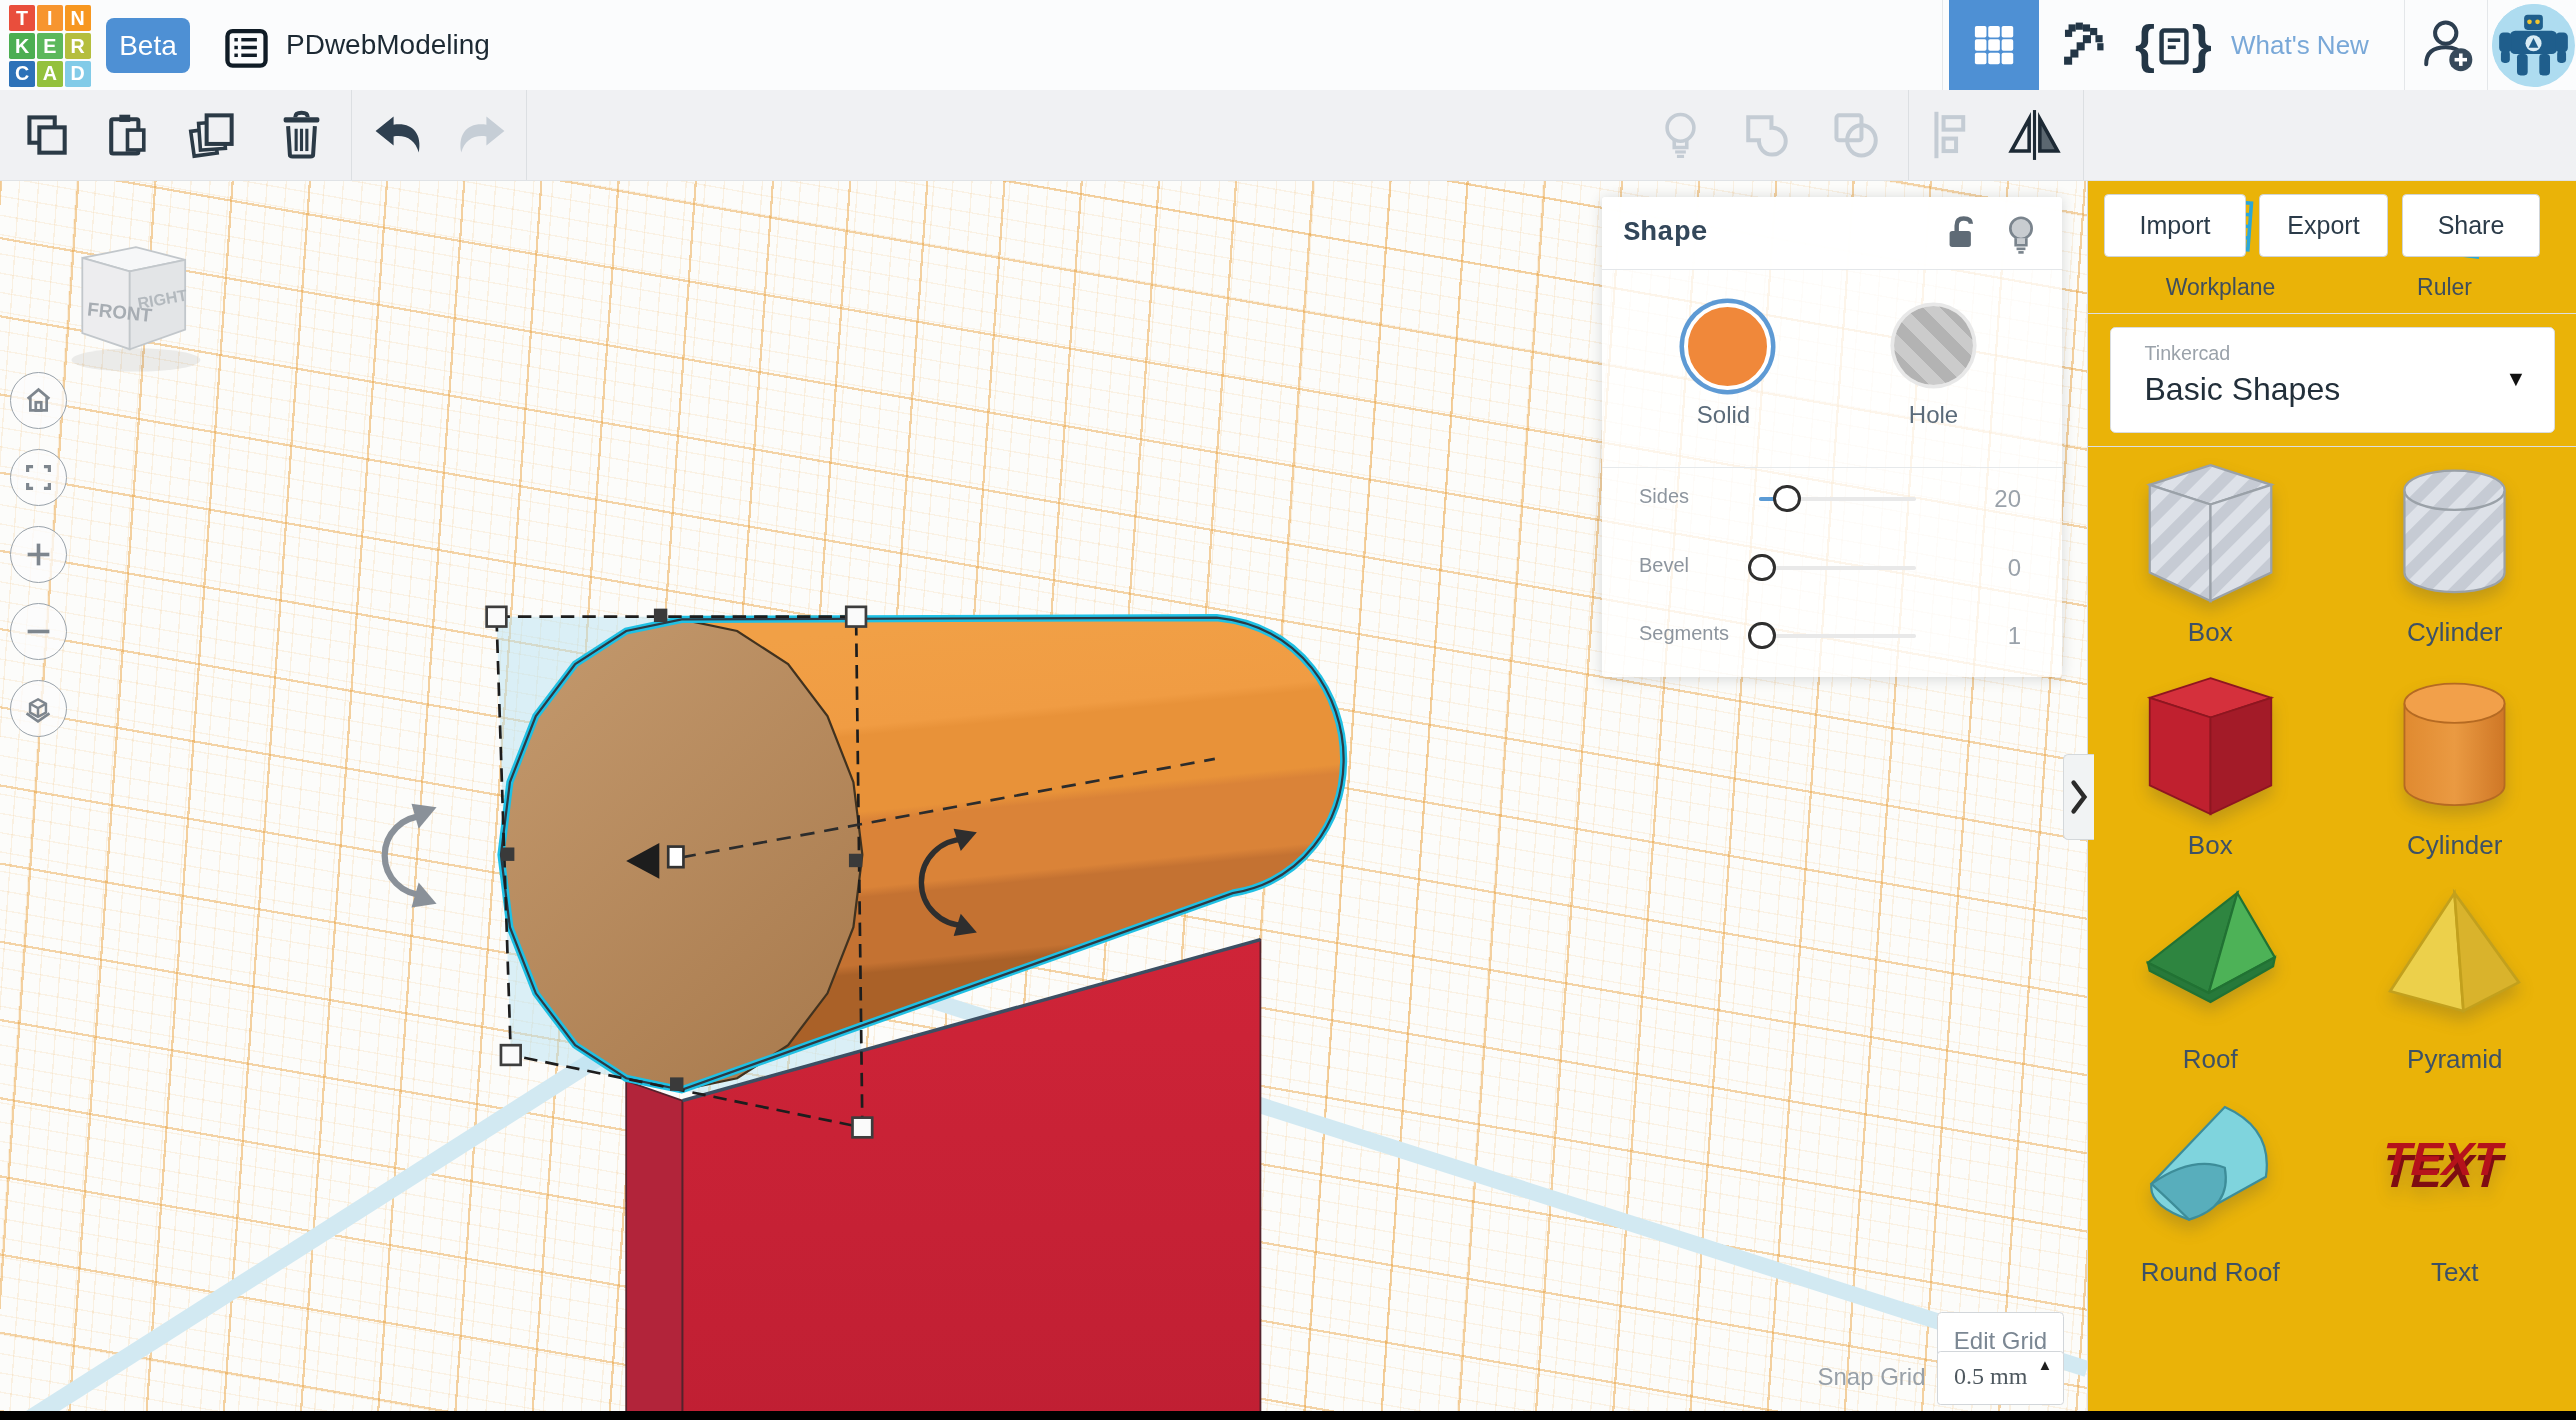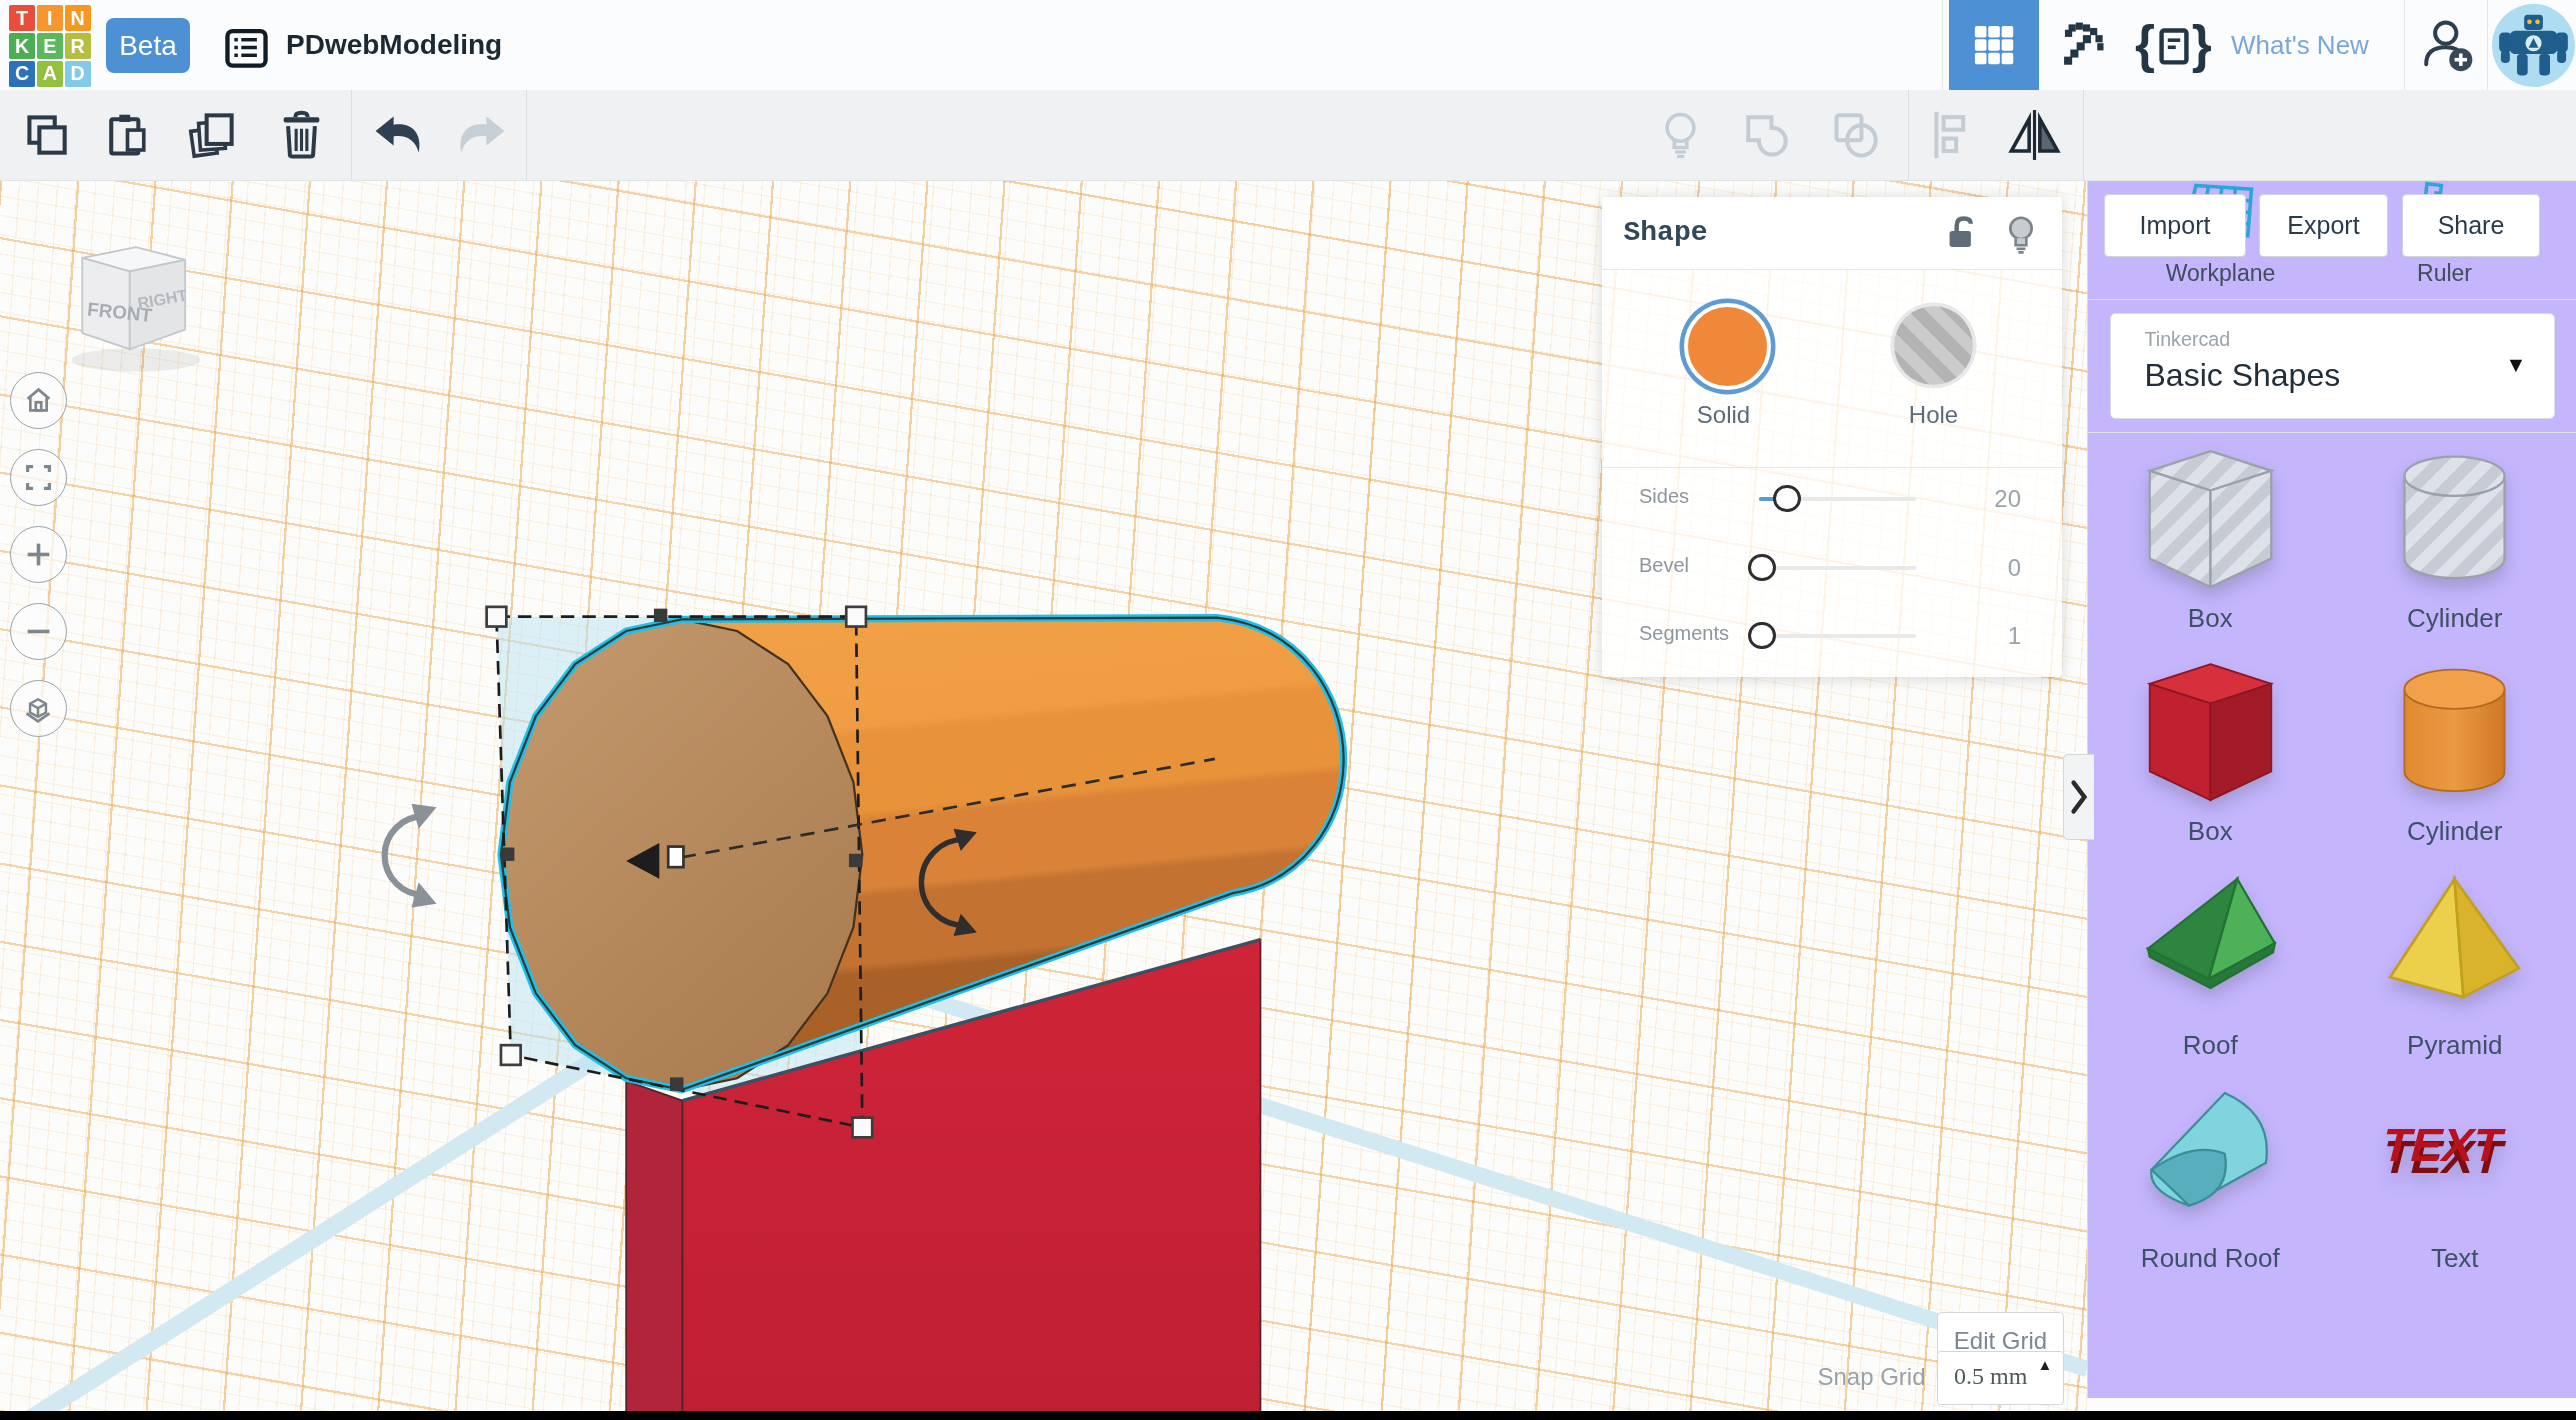--- a/index.html
+++ b/index.html
@@ -8,21 +8,21 @@
   
   .topbar{position:absolute;left:0;top:0;width:2576px;height:90px;background:#fbfcfd;border-bottom:0.9px solid #e2e5e8;z-index:40;}
   .logo{position:absolute;left:9px;top:5.4px;display:grid;grid-template-columns:repeat(3,26px);grid-template-rows:repeat(3,26px);gap:1.8px;}
   .logo span{display:flex;align-items:center;justify-content:center;color:#fff;font-weight:bold;font-size:19.7px;border-radius:1.8px;}
   .lt0{background:#e94e3c}.lt1{background:#f7952f}.lt2{background:#f79720}
   .lt3{background:#4cae52}.lt4{background:#5cb85c}.lt5{background:#b5be3e}
   .lt6{background:#2d72b8}.lt7{background:#94c13d}.lt8{background:#82cbe8}
   .beta-btn{position:absolute;left:106px;top:18px;width:84px;height:55px;background:#4e90d4;border-radius:8px;
             color:#fff;font-size:28px;display:flex;align-items:center;justify-content:center;}
   .doc-list-icon{position:absolute;left:224px;top:25px;}
-  .design-title{position:absolute;left:286px;top:0;height:90px;display:flex;align-items:center;font-size:28px;color:#1c2933;font-weight:700;}
+  .design-title{position:absolute;left:286px;top:0;height:90px;display:flex;align-items:center;font-size:28px;color:#1c2933;font-weight:400;}
   .topsep{position:absolute;top:0;width:0.9px;height:90px;background:#e4e7ea;}
   .apps-btn{position:absolute;left:1949px;top:0;width:90px;height:90px;background:#4e90d4;display:flex;align-items:center;justify-content:center;}
   .top-icon{position:absolute;top:0;height:90px;display:flex;align-items:center;justify-content:center;}
   .whats-new{position:absolute;left:2231px;top:0;height:90px;display:flex;align-items:center;font-size:26px;color:#79a8d8;}
   .avatar{position:absolute;left:2492px;top:3.6px;width:83px;height:83px;border-radius:50%;overflow:hidden;background:#aedcf0;}
   
   .toolbar{position:absolute;left:0;top:90px;width:2576px;height:90px;background:#f0f1f3;border-bottom:0.9px solid #e0e3e6;z-index:40;}
   .tbsep{position:absolute;top:0;width:0.9px;height:90px;background:#dcdfe2;}
   .tb-icon{position:absolute;top:0;height:90px;display:flex;align-items:center;justify-content:center;cursor:pointer;}
   .tb-btn{position:absolute;top:104px;height:61px;background:#fff;border:0.9px solid #cfd4d8;border-radius:4.5px;
@@ -60,21 +60,21 @@
   .collapse-tab{position:absolute;left:2063px;top:573px;width:30px;height:84px;background:#f1f3f4;border:0.9px solid #d4d8db;border-right:none;
                 border-radius:5.4px 0 0 5.4px;display:flex;align-items:center;justify-content:center;cursor:pointer;z-index:25;}
   
   .edit-grid-btn{position:absolute;left:1937px;top:1131px;width:125px;height:55px;background:#fff;border:0.9px solid #d2d6da;border-radius:4.5px;
                  display:flex;align-items:center;justify-content:center;font-size:24px;color:#7b8793;cursor:pointer;z-index:25;}
   .snap-label{position:absolute;left:1816px;top:1182px;width:111px;font-size:24px;color:#98a0a8;text-align:center;z-index:25;}
   .snap-box{position:absolute;left:1937px;top:1170px;width:125px;height:52px;background:#fff;border:0.9px solid #d2d6da;border-radius:3.6px;z-index:25;cursor:pointer;font-family:Liberation Serif, serif;}
   .snap-value{position:absolute;left:16px;top:10.7px;font-size:24px;color:#4e585f;}
   .snap-caret{position:absolute;right:10.7px;top:5.4px;font-size:15px;color:#1d1d1d;}
   
-  .sidebar{position:absolute;left:2087px;top:167px;width:489px;height:1231px;background:#c4b5fd;border-left:0.9px solid #d8dbde;z-index:20;}
+  .sidebar{position:absolute;left:2087px;top:181px;width:489px;height:1231px;background:#eab308;border-left:0.9px solid #d8dbde;z-index:20;}
   .sb-tool{position:absolute;top:12.5px;width:215px;text-align:center;cursor:pointer;}
   .sb-tool .lbl{margin-top:5.4px;font-size:23px;color:#3f4e5c;}
   .sb-topline{position:absolute;left:0;right:0;top:132px;height:0.9px;background:#dcdfe2;}
   .lib-card{position:absolute;left:21.5px;top:146px;width:443px;height:104px;background:#fff;border:0.9px solid #d9dcdf;border-radius:5.4px;cursor:pointer;}
   .lib-cat{position:absolute;left:34px;top:14.3px;font-size:19.7px;color:#9aa2aa;}
   .lib-sel{position:absolute;left:34px;top:43px;font-size:32px;color:#222f3a;}
   .lib-caret{position:absolute;right:27px;top:39px;font-size:21.5px;color:#111;}
   .sb-line2{position:absolute;left:0;right:0;top:265px;height:0.9px;background:#dcdfe2;}
   .shape-grid{position:absolute;left:0;top:277px;right:0;display:grid;grid-template-columns:1fr 1fr;row-gap:23px;}
   .shape-cell{display:flex;flex-direction:column;align-items:center;cursor:pointer;}

